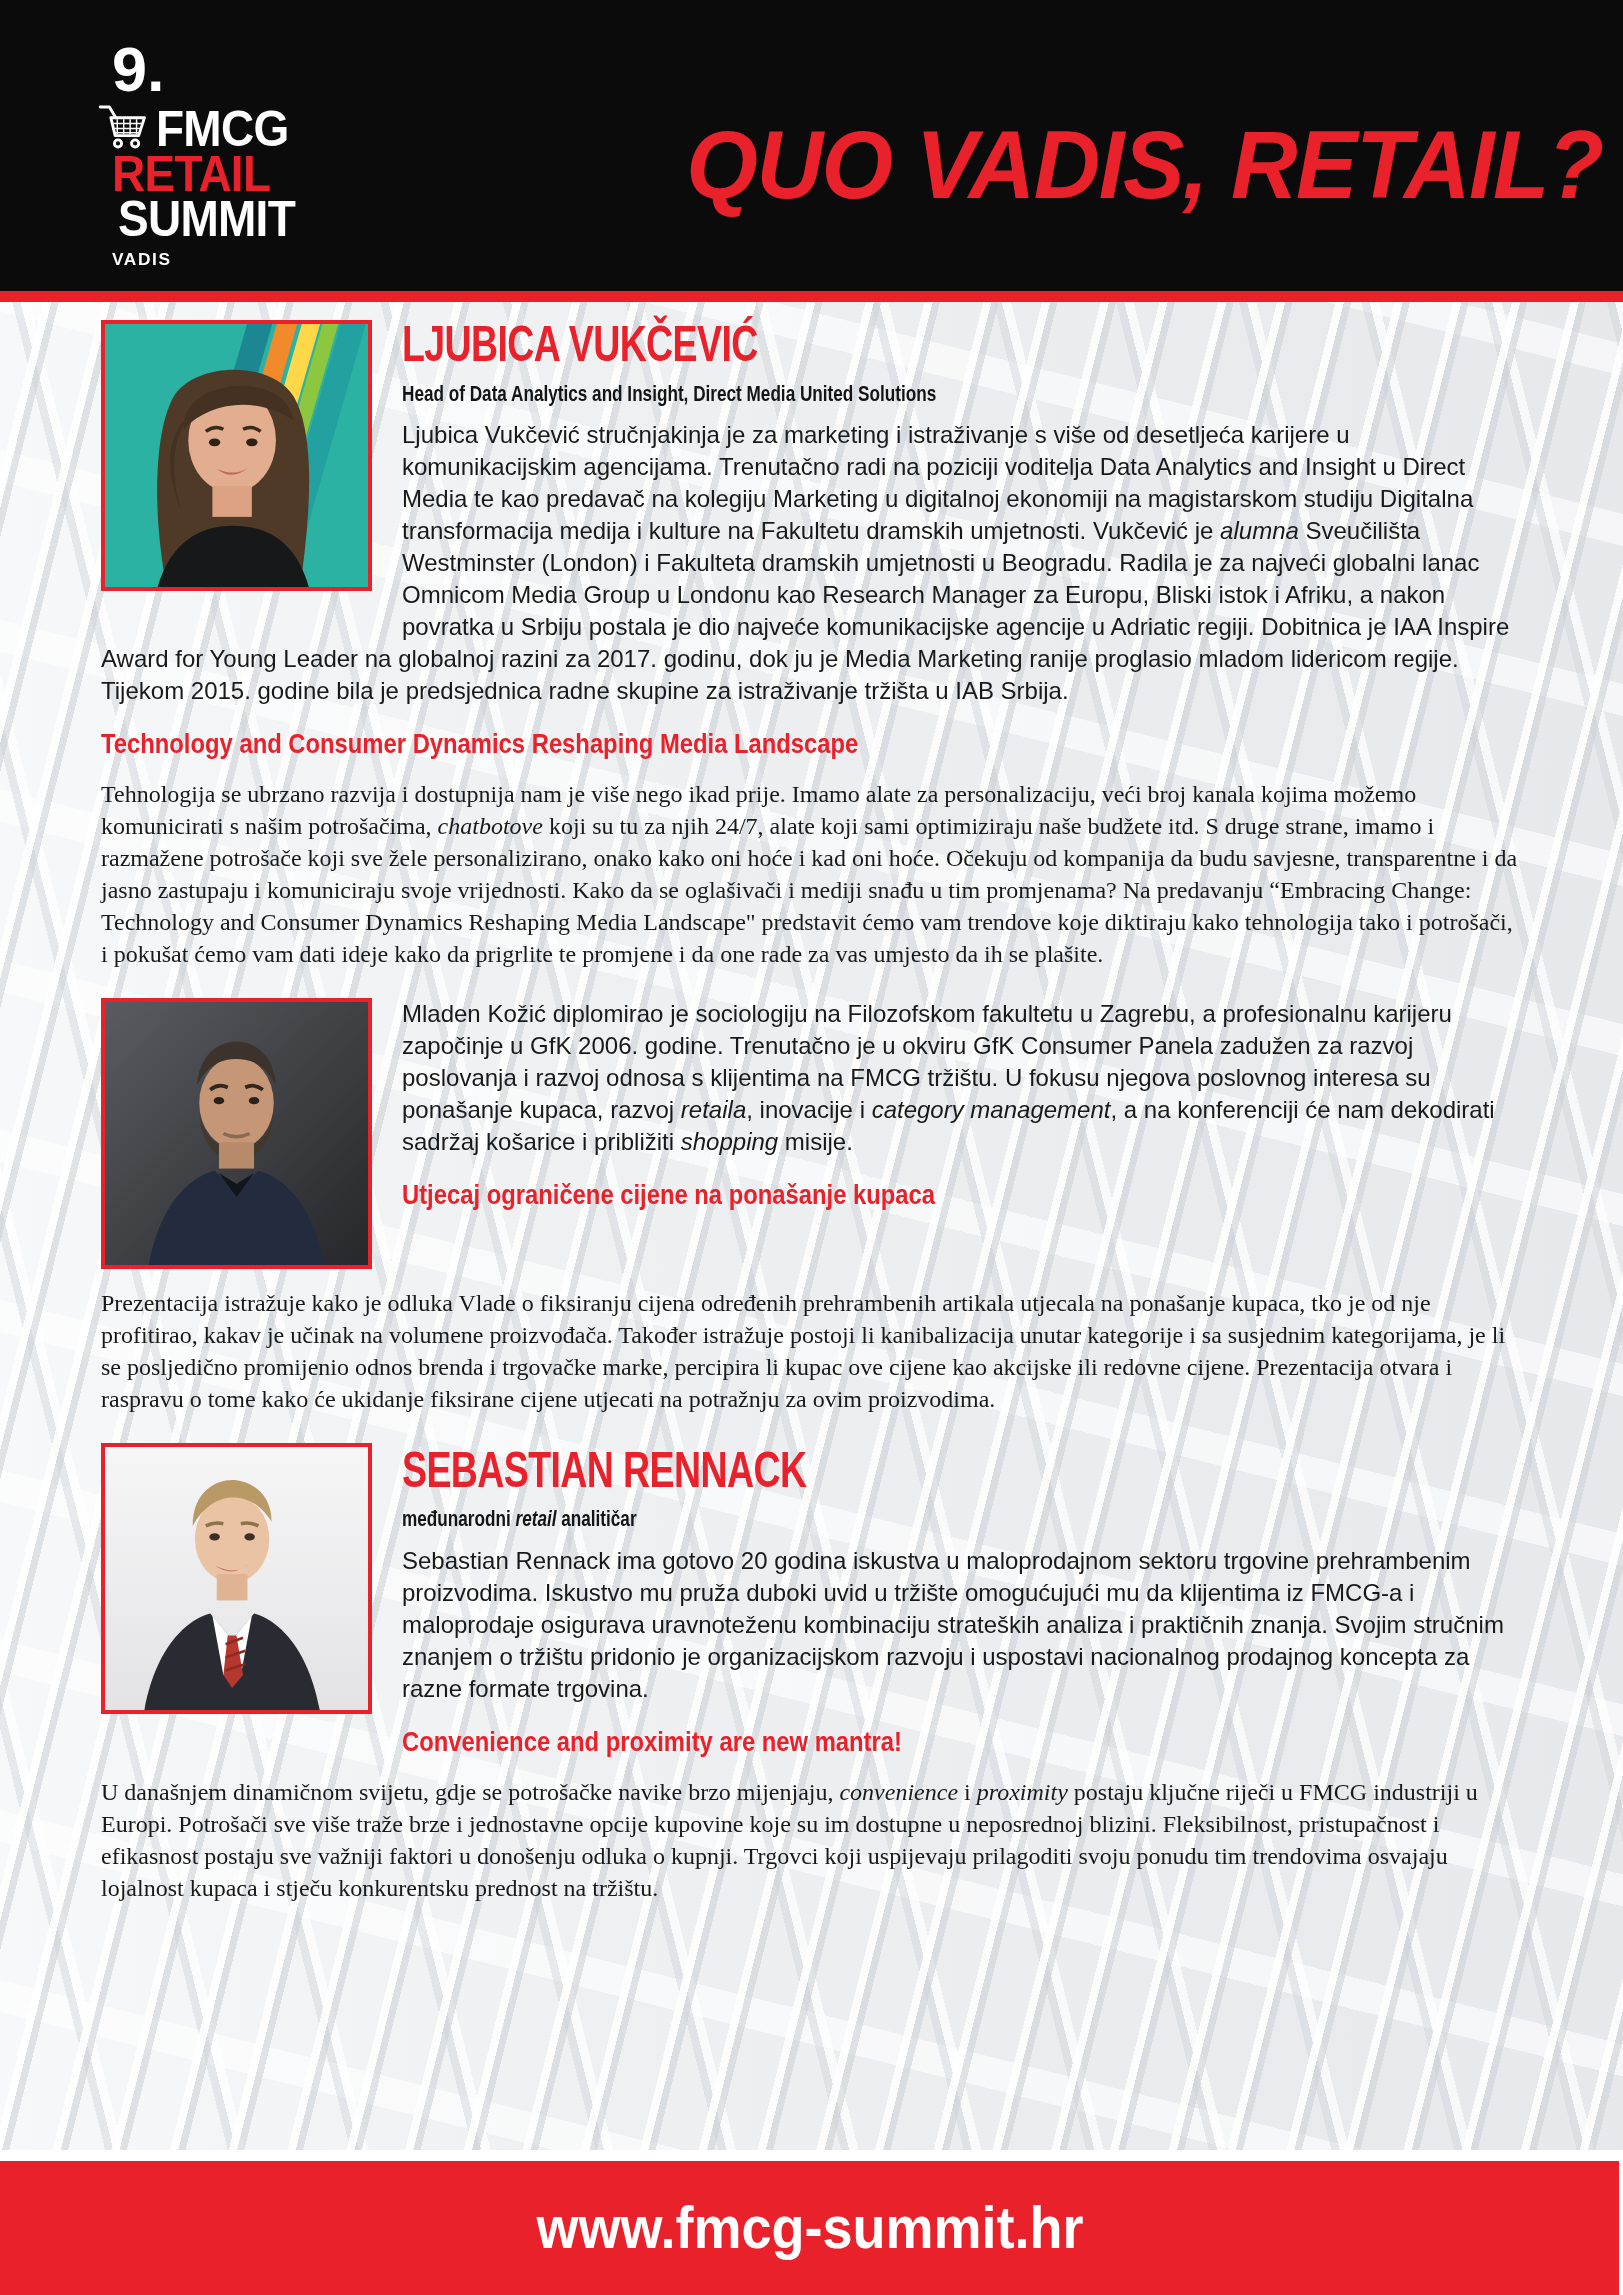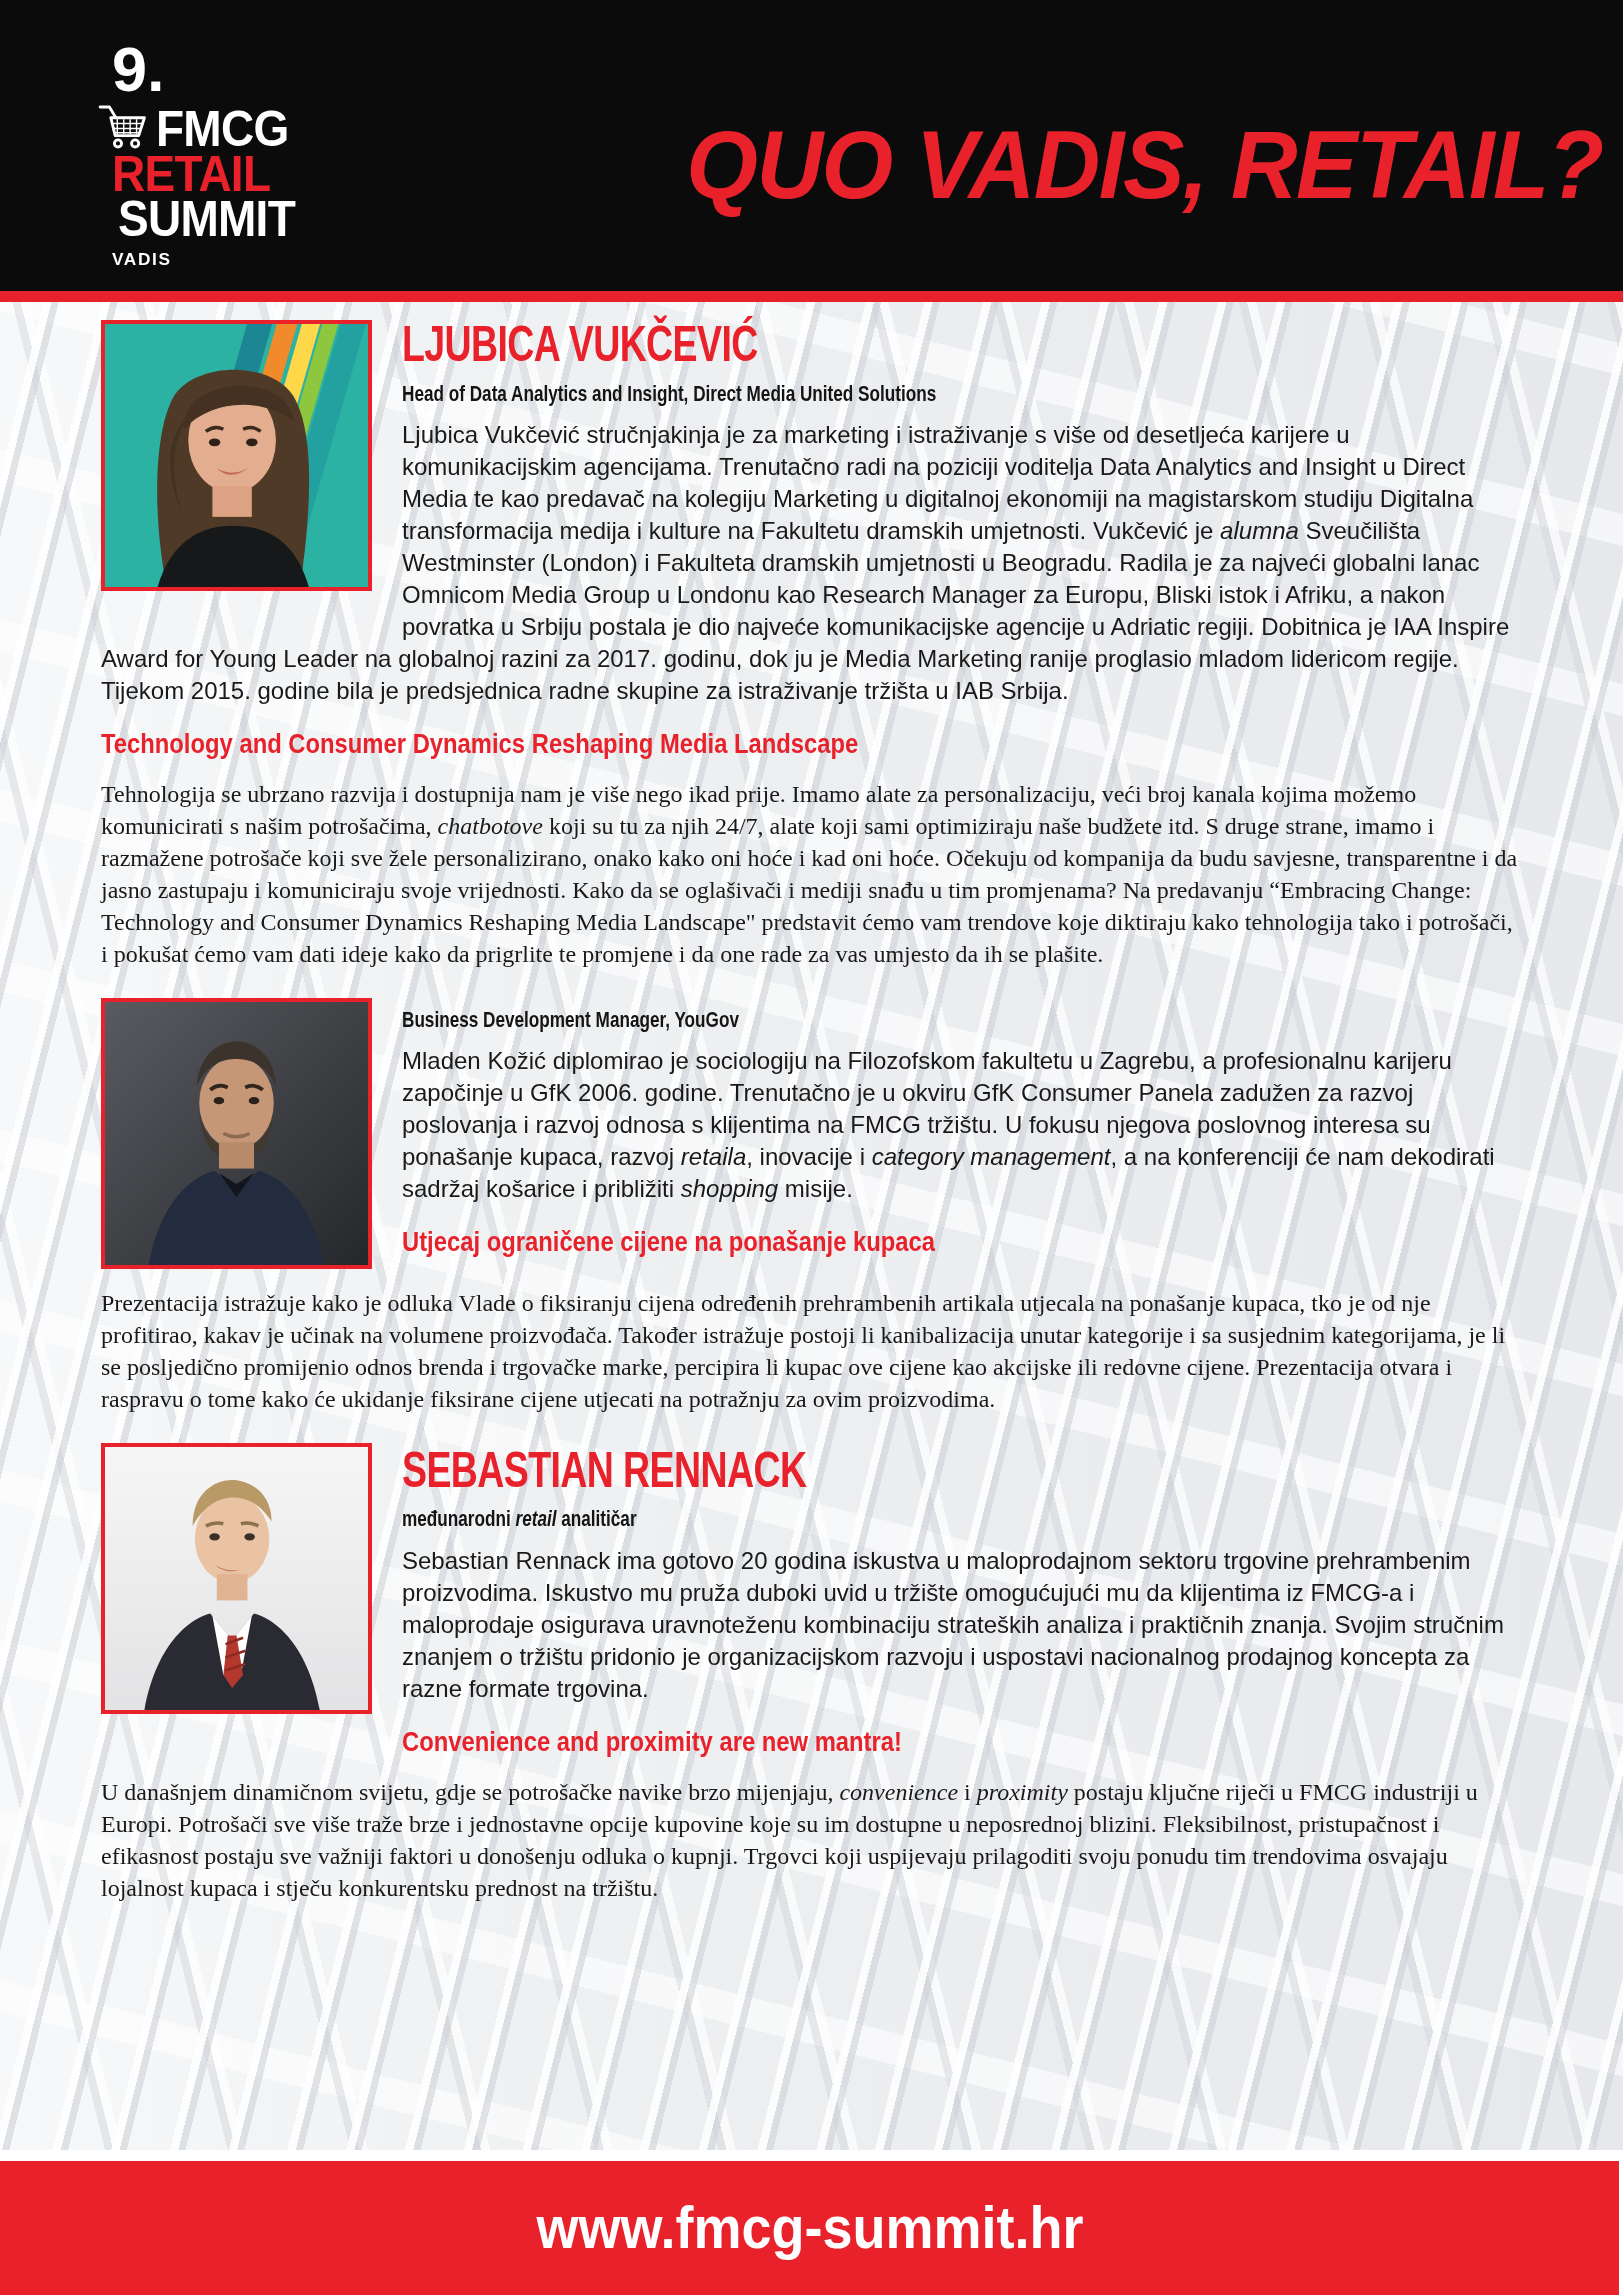--- a/index.html
+++ b/index.html
@@ -152,21 +152,20 @@
             <ellipse cx="68" cy="45" rx="2.4" ry="1.7" fill="#2a211a"></ellipse>
             <path d="M48 40 q4 -3 8 -1 M64 39 q4 -2 8 1" stroke="#2f261e" stroke-width="1.7" fill="none"></path>
             <path d="M54 60 q6 3 12 0" stroke="#8a6a52" stroke-width="1.6" fill="none"></path>
             <rect x="52" y="64" width="16" height="12" fill="#b78a6a"></rect>
             <path d="M20 120 C26 88 42 79 50 77 L60 86 L70 77 C78 79 94 88 100 120 Z" fill="#232c3e"></path>
             <path d="M52 78 L60 89 L68 78 L60 83 Z" fill="#11151c"></path>
           </svg>
         </div>
       </div>
       <div class="col">
-        <div class="role"><span class="cond"><span>Business Development Manager, YouGov</span></span></div>
         <p class="bio"><span>Mladen Kožić diplomirao je sociologiju na Filozofskom fakultetu u Zagrebu, a profesionalnu karijeru započinje u GfK 2006. godine. Trenutačno je u okviru GfK Consumer Panela zadužen za razvoj poslovanja i razvoj odnosa s klijentima na FMCG tržištu. U fokusu njegova poslovnog interesa su ponašanje kupaca, razvoj </span><em>retaila</em><span>, inovacije i </span><em>category management</em><span>, a na konferenciji će nam dekodirati sadržaj košarice i približiti </span><em>shopping</em><span> misije.</span></p>
         <h3 class="session"><span class="cond">Utjecaj ograničene cijene na ponašanje kupaca</span></h3>
       </div>
       <p class="desc"><span>Prezentacija istražuje kako je odluka Vlade o fiksiranju cijena određenih prehrambenih artikala utjecala na ponašanje kupaca, tko je od nje profitirao, kakav je učinak na volumene proizvođača. Također istražuje postoji li kanibalizacija unutar kategorije i sa susjednim kategorijama, je li se posljedično promijenio odnos brenda i trgovačke marke, percipira li kupac ove cijene kao akcijske ili redovne cijene. Prezentacija otvara i raspravu o tome kako će ukidanje fiksirane cijene utjecati na potražnju za ovim proizvodima.</span></p>
     </section>
 
     <section class="speaker speaker-grid">
       <div class="photo-cell">
         <div class="photo">
           <svg viewBox="0 0 120 120" preserveAspectRatio="xMidYMid slice">

